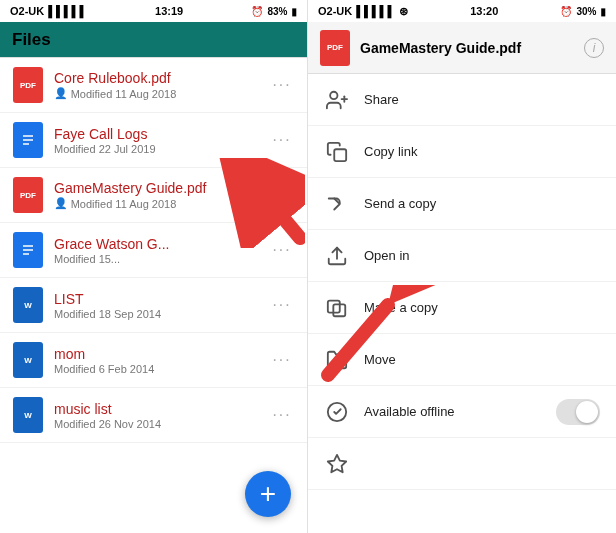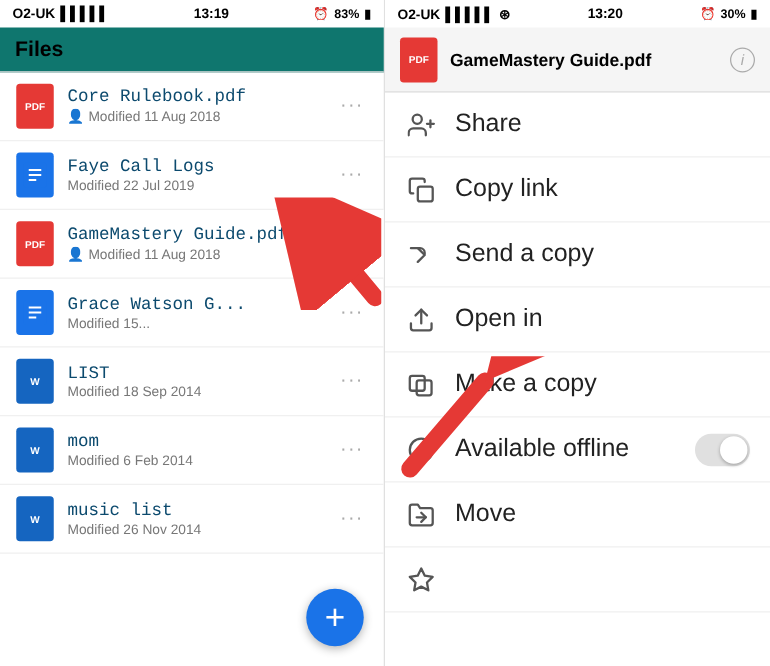--- a/index.html
+++ b/index.html
@@ -26,21 +26,21 @@
     .status-bar {
       height: 22px;
       background: #fff;
       display: flex;
       align-items: center;
       justify-content: space-between;
       padding: 0 10px;
       font-size: 11px;
       font-weight: 600;
     }
-    .status-bar-left { display: flex; align-items: flex-end; gap: 4px; }
+    .status-bar-left { display: flex; align-items: flex-start; gap: 4px; }
     .status-bar-right { display: flex; align-items: center; gap: 4px; font-size: 10px; }
 
     .top-bar {
       height: 36px;
       background: #0f766e;
       display: flex;
       align-items: center;
       padding: 0 12px;
       border-bottom: 1px solid #ddd;
     }
@@ -107,25 +107,24 @@
       width: 30px;
       height: 36px;
       display: flex;
       align-items: center;
       justify-content: center;
     }
     .file-info { flex: 1; min-width: 0; }
     .file-name {
       font-size: 14px;
       font-weight: 500;
-      color: #0c4a6e;
+      color: #b91c1c;
       white-space: nowrap;
       overflow: hidden;
       text-overflow: ellipsis;
-      font-family: Liberation Mono, monospace;
     }
     .file-meta {
       font-size: 11px;
       color: #777;
       display: flex;
       align-items: center;
       gap: 3px;
       margin-top: 1px;
     }
     .file-more {
@@ -240,21 +239,21 @@
     }
     .menu-item-icon {
       width: 26px;
       display: flex;
       align-items: center;
       justify-content: center;
       flex-shrink: 0;
     }
     .menu-item-label {
       flex: 1;
-      font-size: 20px;
+      font-size: 13px;
       color: #222;
     }
     .toggle {
       width: 44px;
       height: 26px;
       background: #e0e0e0;
       border-radius: 13px;
       position: relative;
       flex-shrink: 0;
     }
@@ -507,41 +506,41 @@
       <div class="menu-item-icon icon-make">
         <svg width="22" height="22" viewBox="0 0 24 24" fill="none" stroke="#555" stroke-width="2" stroke-linecap="round" stroke-linejoin="round">
           <rect x="2" y="4" width="13" height="13" rx="2"></rect>
           <rect x="8" y="8" width="13" height="13" rx="2"></rect>
         </svg>
       </div>
       <span class="menu-item-label">Make a copy</span>
     </div>
 
     <div class="menu-item">
+      <div class="menu-item-icon icon-move">
+        <svg width="22" height="22" viewBox="0 0 24 24" fill="none" stroke="#555" stroke-width="2" stroke-linecap="round" stroke-linejoin="round">
+          <path d="M22 19a2 2 0 0 1-2 2H4a2 2 0 0 1-2-2V5a2 2 0 0 1 2-2h5l2 3h9a2 2 0 0 1 2 2z"></path>
+          <polyline points="12 10 16 14 12 18"></polyline>
+          <line x1="8" y1="14" x2="16" y2="14"></line>
+        </svg>
+      </div>
+      <span class="menu-item-label">Move</span>
+    </div>
+
+    <div class="menu-item">
       <div class="menu-item-icon icon-offline">
         <svg width="22" height="22" viewBox="0 0 24 24" fill="none" stroke="#555" stroke-width="2" stroke-linecap="round" stroke-linejoin="round">
           <circle cx="12" cy="12" r="10"></circle>
           <polyline points="9 12 11 14 16 9"></polyline>
         </svg>
       </div>
       <span class="menu-item-label">Available offline</span>
       <div class="toggle">
         <div class="toggle-knob"></div>
       </div>
-    </div>
-
-    <div class="menu-item">
-      <div class="menu-item-icon icon-move">
-        <svg width="22" height="22" viewBox="0 0 24 24" fill="none" stroke="#555" stroke-width="2" stroke-linecap="round" stroke-linejoin="round">
-          <path d="M22 19a2 2 0 0 1-2 2H4a2 2 0 0 1-2-2V5a2 2 0 0 1 2-2h5l2 3h9a2 2 0 0 1 2 2z"></path>
-          <polyline points="12 10 16 14 12 18"></polyline>
-          <line x1="8" y1="14" x2="16" y2="14"></line>
-        </svg>
-      </div>
-      <span class="menu-item-label">Move</span>
     </div>
 
     <div class="menu-item">
       <div class="menu-item-icon icon-star">
         <svg width="22" height="22" viewBox="0 0 24 24" fill="none" stroke="#555" stroke-width="2" stroke-linecap="round" stroke-linejoin="round">
           <polygon points="12 2 15.09 8.26 22 9.27 17 14.14 18.18 21.02 12 17.77 5.82 21.02 7 14.14 2 9.27 8.91 8.26 12 2"></polygon>
         </svg>
       </div>
     </div>
 

